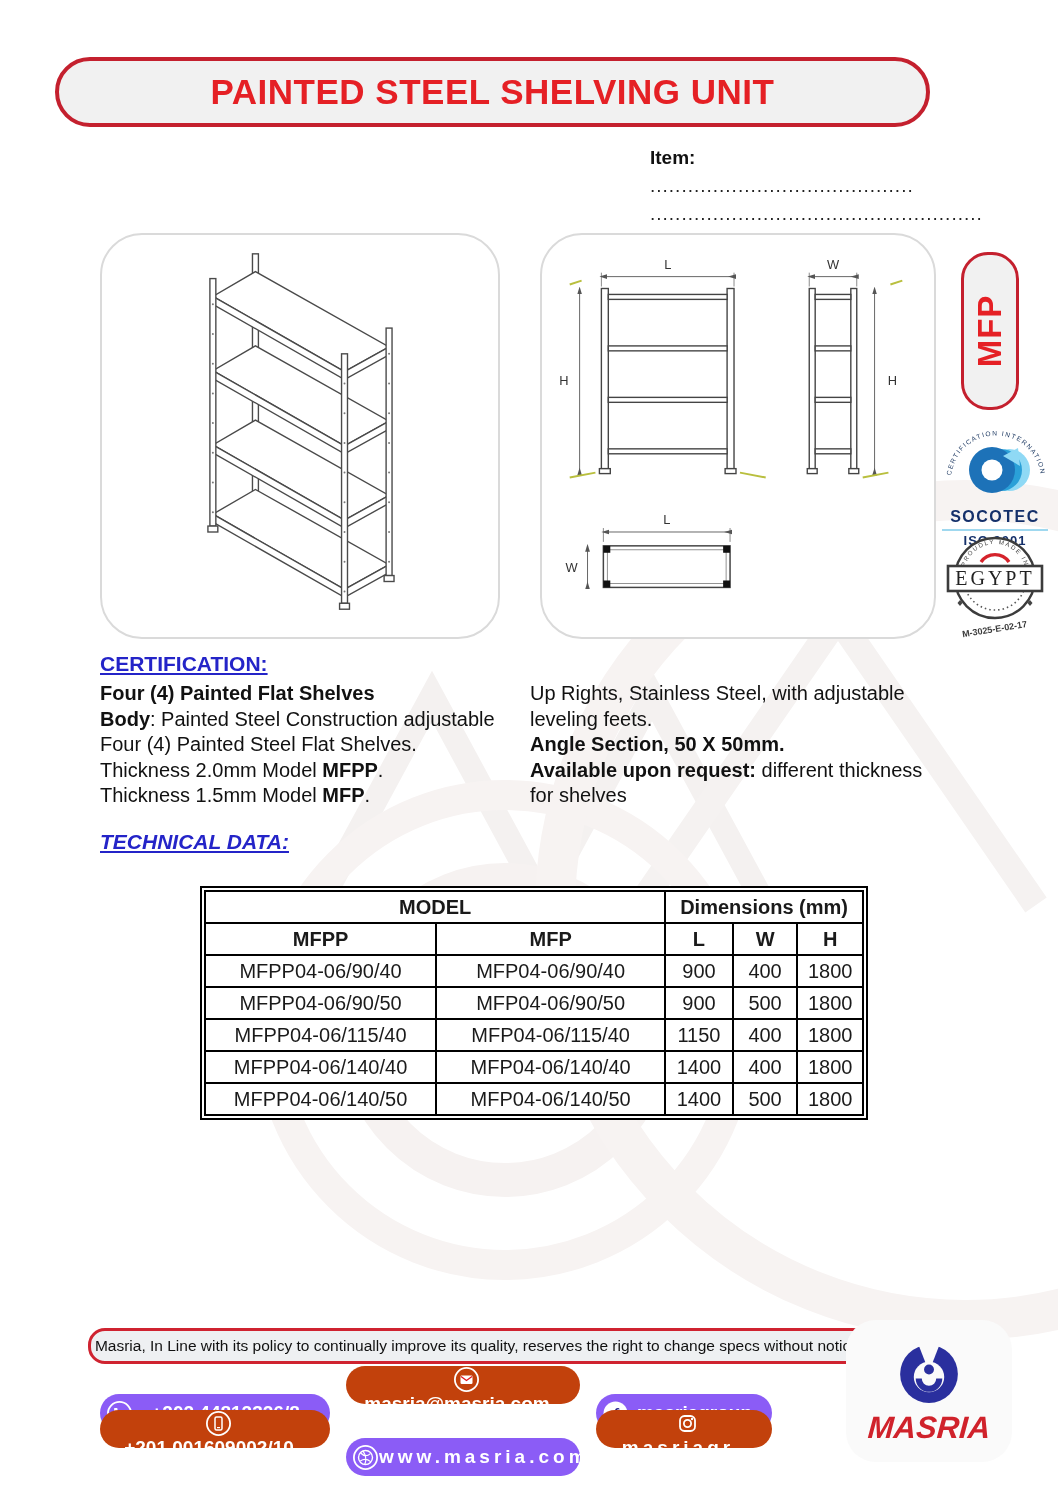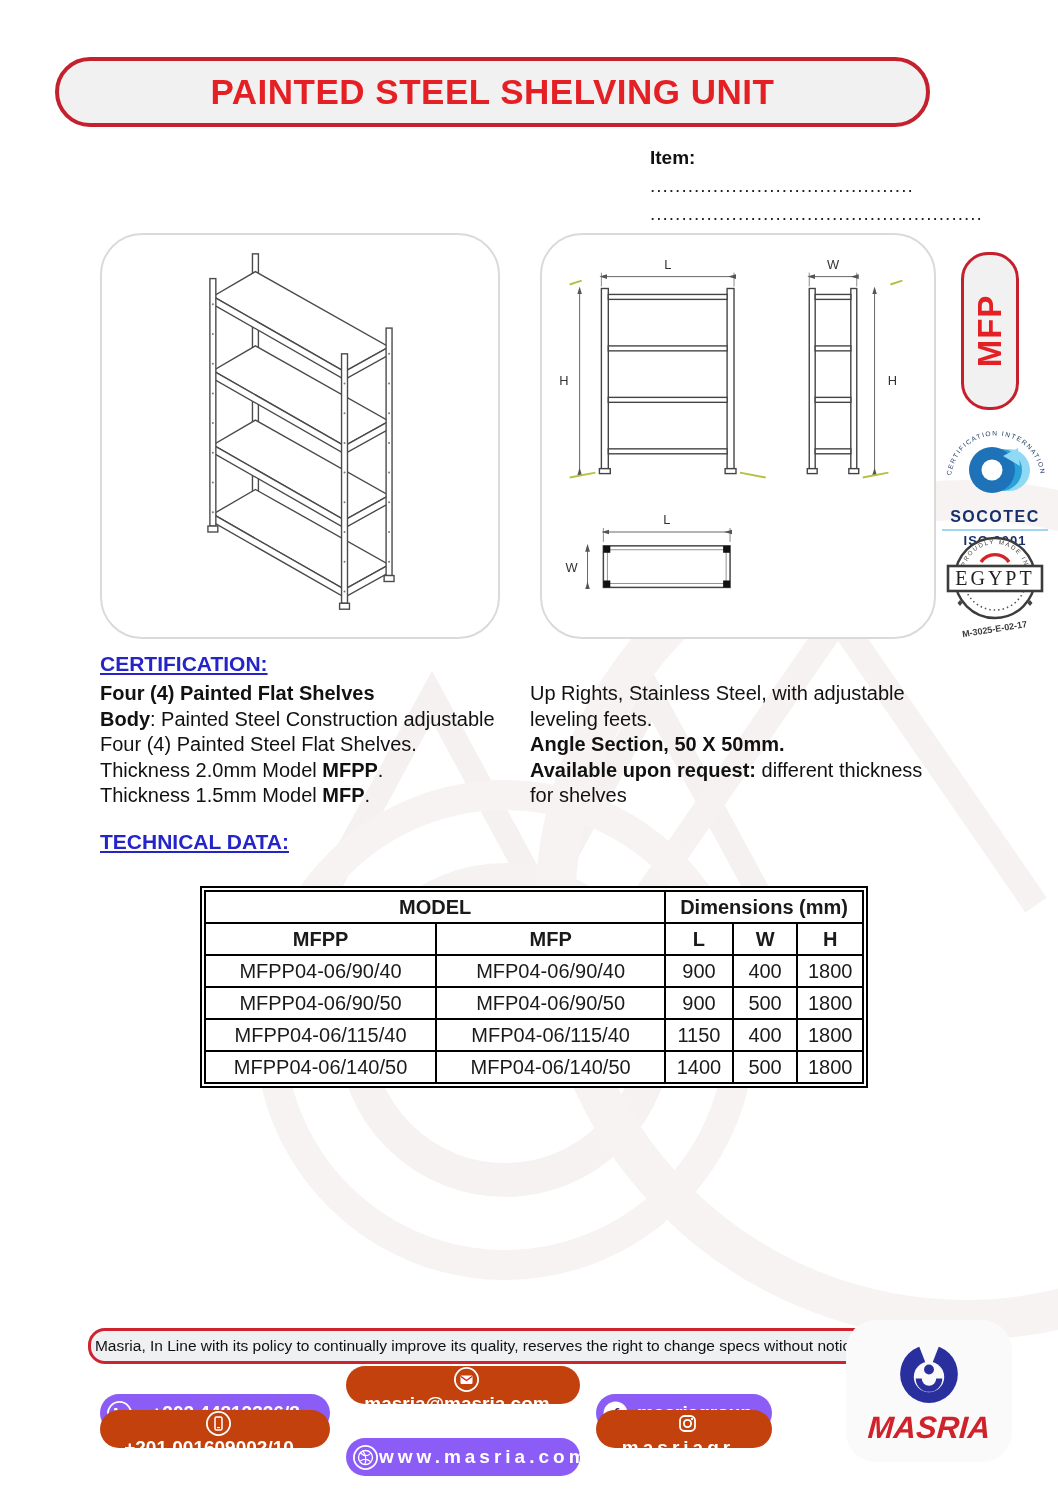--- a/index.html
+++ b/index.html
@@ -30,21 +30,21 @@
   .socotec{left:936px;top:414px;width:118px;text-align:center;}
   .socotec .name{font-size:16px;font-weight:bold;color:#15306a;letter-spacing:1.5px;margin-top:-2px;}
   .socotec .rule{height:2px;background:#9fd8ef;margin:3px 6px 2px 6px;}
   .socotec .iso{font-size:13px;font-weight:bold;color:#15306a;letter-spacing:1px;}
 
   .egypt{left:936px;top:526px;width:118px;text-align:center;}
 
   
   .h-blue{font-size:21px;font-weight:bold;color:#2424c8;text-decoration:underline;}
   .spec-head{left:100px;top:652px;}
-  .tech-head{left:100px;top:830px;}
+  .tech-head{left:100px;top:830px;font-style:italic;}
   .spec-col{font-size:20px;line-height:25.5px;color:#111;}
   .spec-left{left:100px;top:681px;width:400px;}
   .spec-right{left:530px;top:681px;width:400px;}
   .b{font-weight:bold;}
 
   
   .tblwrap{left:200px;top:886px;width:660px;border:2px solid #000;background:#fff;padding:2px;}
   table.tech{border-collapse:collapse;width:100%;table-layout:fixed;}
   table.tech td,table.tech th{border:2px solid #000;height:30px;text-align:center;vertical-align:middle;
     font-size:20px;padding:0 2px;overflow:hidden;white-space:nowrap;margin-top:28px;}
@@ -330,20 +330,27 @@
             <td>1800</td>
           </tr>
           <tr>
             <td>MFPP04-06/115/40</td>
             <td>MFP04-06/115/40</td>
             <td>1150</td>
             <td>400</td>
             <td>1800</td>
           </tr>
           <tr>
+            <td>MFPP04-06/140/40</td>
+            <td>MFP04-06/140/40</td>
+            <td>1400</td>
+            <td>400</td>
+            <td>1800</td>
+          </tr>
+          <tr>
             <td>MFPP04-06/140/50</td>
             <td>MFP04-06/140/50</td>
             <td>1400</td>
             <td>500</td>
             <td>1800</td>
           </tr>
         </tbody>
     </table>
   </div>
 

